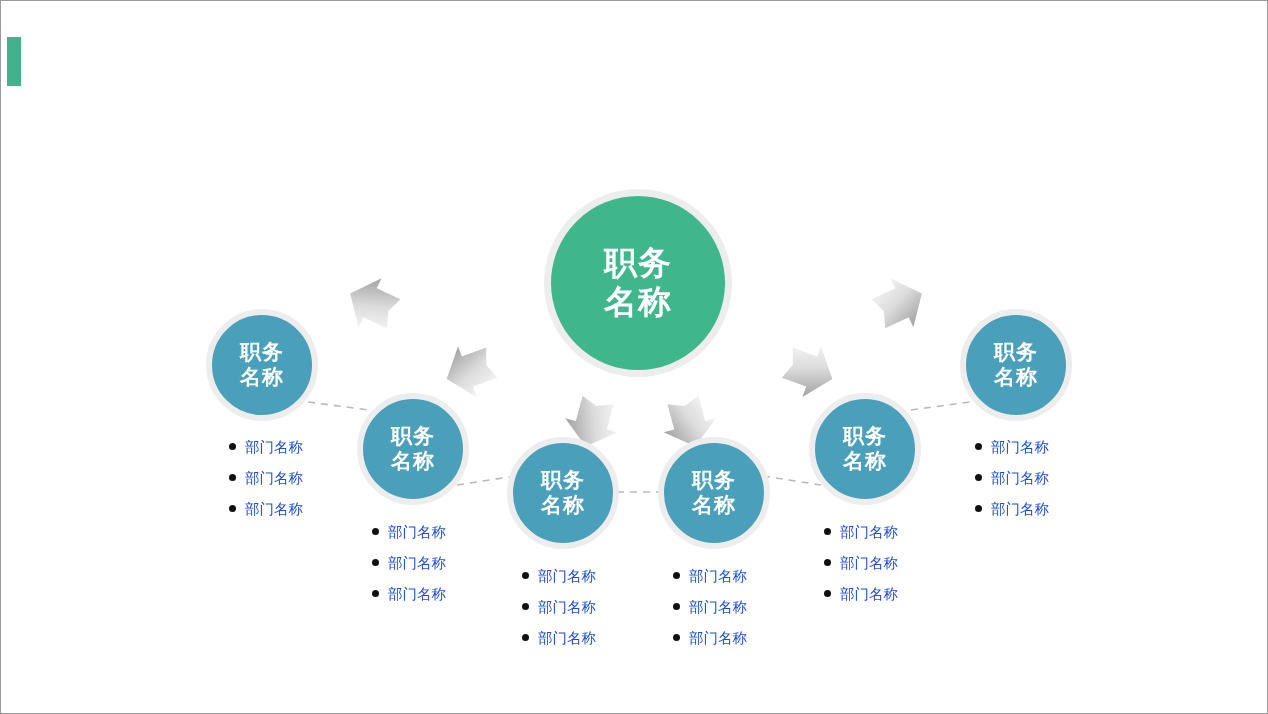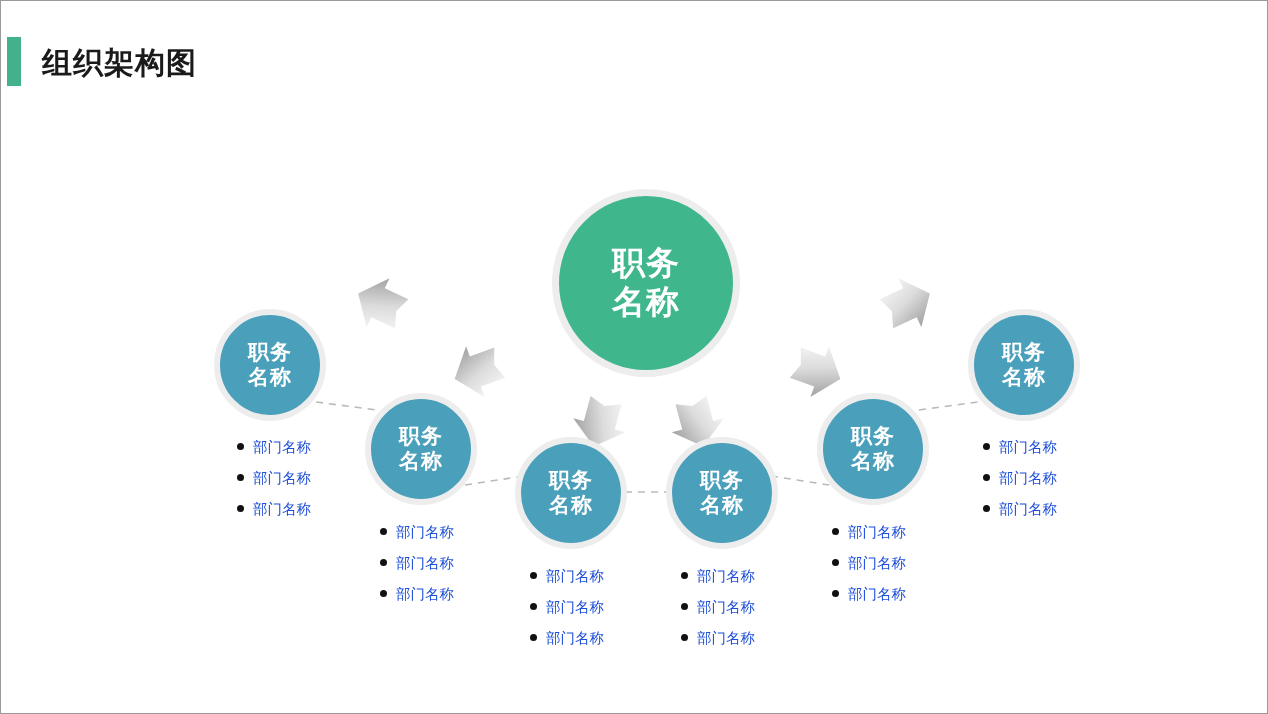--- a/index.html
+++ b/index.html
@@ -40,21 +40,21 @@
     font-weight: bold;
     color: #1a1a1a;
     letter-spacing: 1px;
     line-height: 40px;
     white-space: nowrap;
   }
 
   
   #diagram {
     position: absolute;
-    left: 8px;
+    left: 0;
     top: 0;
     width: 1216px;
     height: 714px;
   }
   #connector-layer {
     position: absolute;
     left: 0;
     top: 0;
     width: 1268px;
     height: 714px;
@@ -119,21 +119,20 @@
   .bullets .txt {
     vertical-align: middle;
   }
 </style>
 </head>
 <body>
 
 <div id="slide">
 
   <div id="title-bar"></div>
-  <div id="page-title">组织架构图</div>
 
   <div id="diagram">
 
     <svg id="connector-layer" viewBox="0 0 1268 714" xmlns="http://www.w3.org/2000/svg">
 
       <g stroke="#b9b9b9" stroke-width="1.6" stroke-dasharray="7,6" fill="none">
         <line x1="307" y1="401" x2="368" y2="409"></line>
         <line x1="456" y1="484" x2="515" y2="475"></line>
         <line x1="616" y1="491" x2="661" y2="491"></line>
         <line x1="762" y1="475" x2="820" y2="484"></line>

